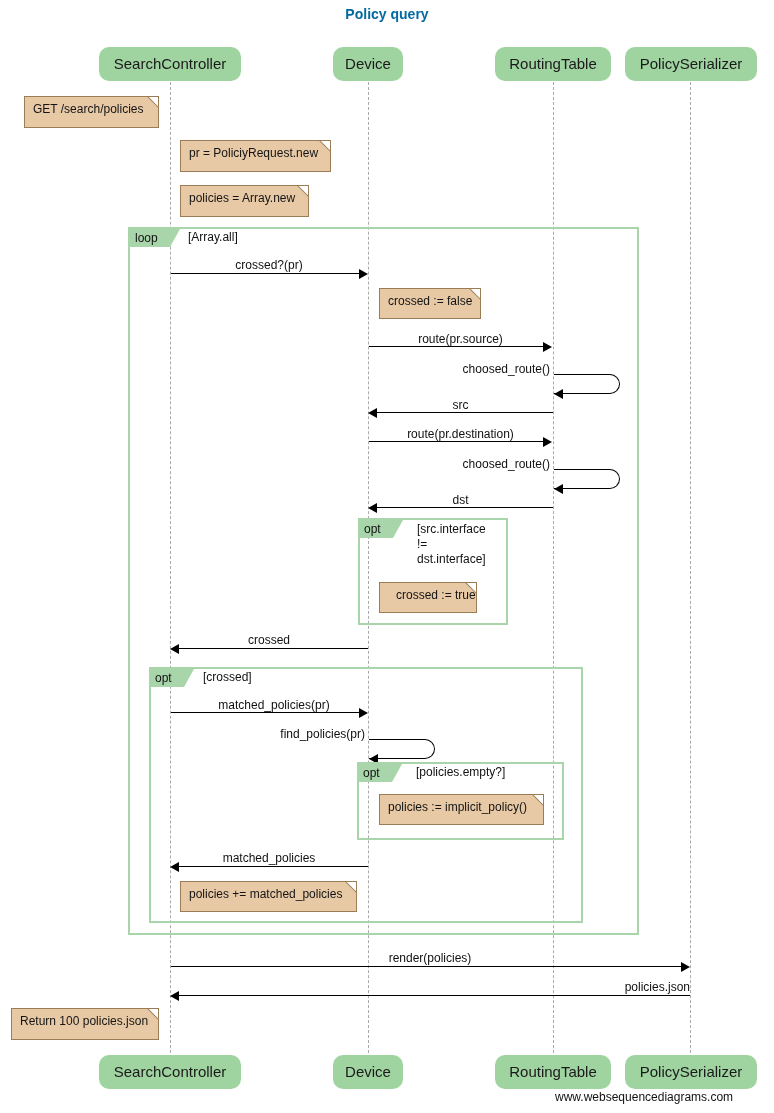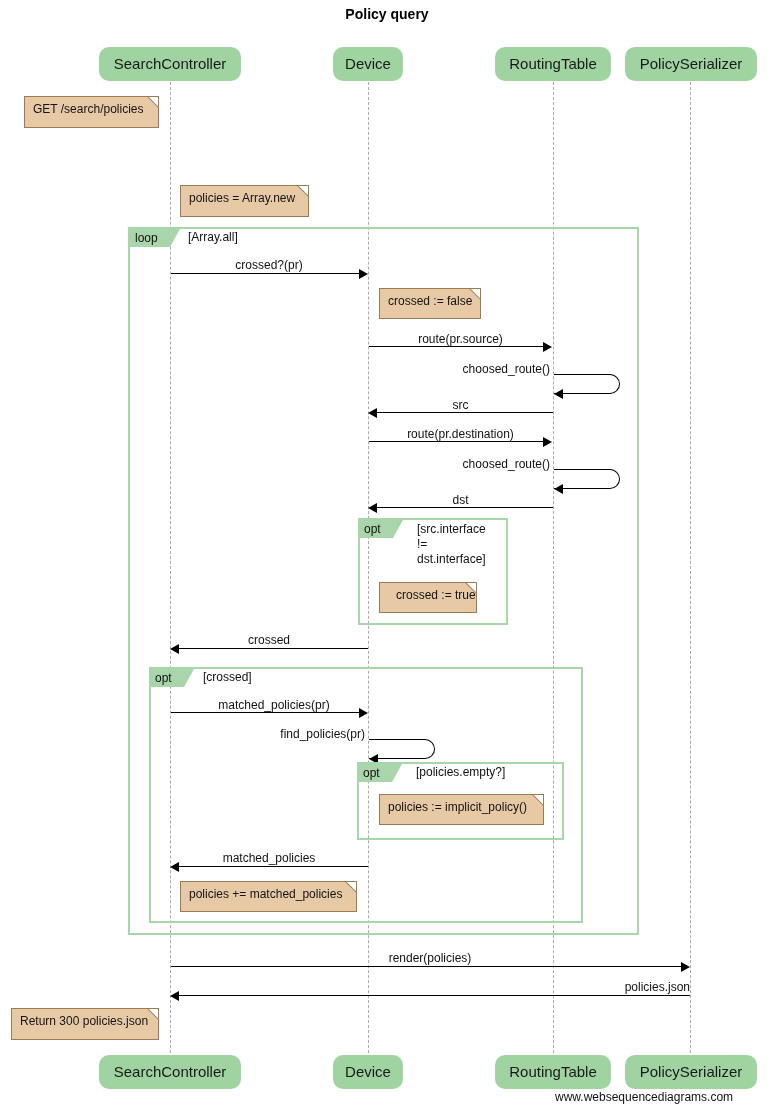--- a/index.html
+++ b/index.html
@@ -8,21 +8,21 @@
     background:#ffffff;
     font-family:"Liberation Sans","DejaVu Sans",sans-serif;
     -webkit-font-smoothing:antialiased;
     overflow:hidden;
   }
   #diagram{position:relative;width:774px;height:1113px;}
 
   
   .title{
     position:absolute;top:6px;left:0;width:774px;
-    text-align:center;font-size:14px;font-weight:bold;color:#000000;
+    text-align:center;font-size:14px;font-weight:bold;color:#0369a1;
   }
 
   
   .actor{
     position:absolute;
     background:#9fd3a0;
     border-radius:10px;
     height:34px;line-height:34px;
     text-align:center;
     font-size:15px;color:#1a1a1a;
@@ -169,20 +169,25 @@
   <div class="actor" style="left:625px;top:47px;width:132px;">
     <span>PolicySerializer</span>
   </div>
 
   <div class="note" style="left:24px;top:96px;width:135px;height:32px;">
     <span>GET /search/policies</span>
     <span class="note-fold"></span>
     <span class="note-fold-edge"></span>
   </div>
 
+  <div class="note" style="left:180px;top:140px;width:151px;height:32px;">
+    <span>pr = PoliciyRequest.new</span>
+    <span class="note-fold"></span>
+    <span class="note-fold-edge"></span>
+  </div>
 
   <div class="note" style="left:180px;top:185px;width:129px;height:32px;">
     <span>policies = Array.new</span>
     <span class="note-fold"></span>
     <span class="note-fold-edge"></span>
   </div>
 
   <div class="frag" style="left:128px;top:227px;width:511px;height:708px;"></div>
   <div class="frag-tab" style="left:130px;top:229px;width:40px;"></div>
   <div class="frag-tab-cut" style="left:170px;top:229px;"></div>
@@ -279,21 +284,21 @@
 
   <div class="msg-label" style="left:170px;top:951px;width:520px;">render(policies)</div>
   <div class="msg-line" style="left:171px;top:966px;width:511px;"></div>
   <div class="arrow-r" style="left:681px;top:962px;"></div>
 
   <div class="msg-label" style="left:170px;top:980px;width:520px;text-align:right;">policies.json</div>
   <div class="msg-line" style="left:179px;top:995px;width:511px;"></div>
   <div class="arrow-l" style="left:170px;top:991px;"></div>
 
   <div class="note" style="left:11px;top:1008px;width:148px;height:32px;">
-    <span>Return 300 policies.json</span>
+    <span>Return 100 policies.json</span>
     <span class="note-fold"></span>
     <span class="note-fold-edge"></span>
   </div>
 
   <div class="actor" style="left:99px;top:1055px;width:142px;">
     <span>SearchController</span>
   </div>
   <div class="actor" style="left:333px;top:1055px;width:70px;">
     <span>Device</span>
   </div>

